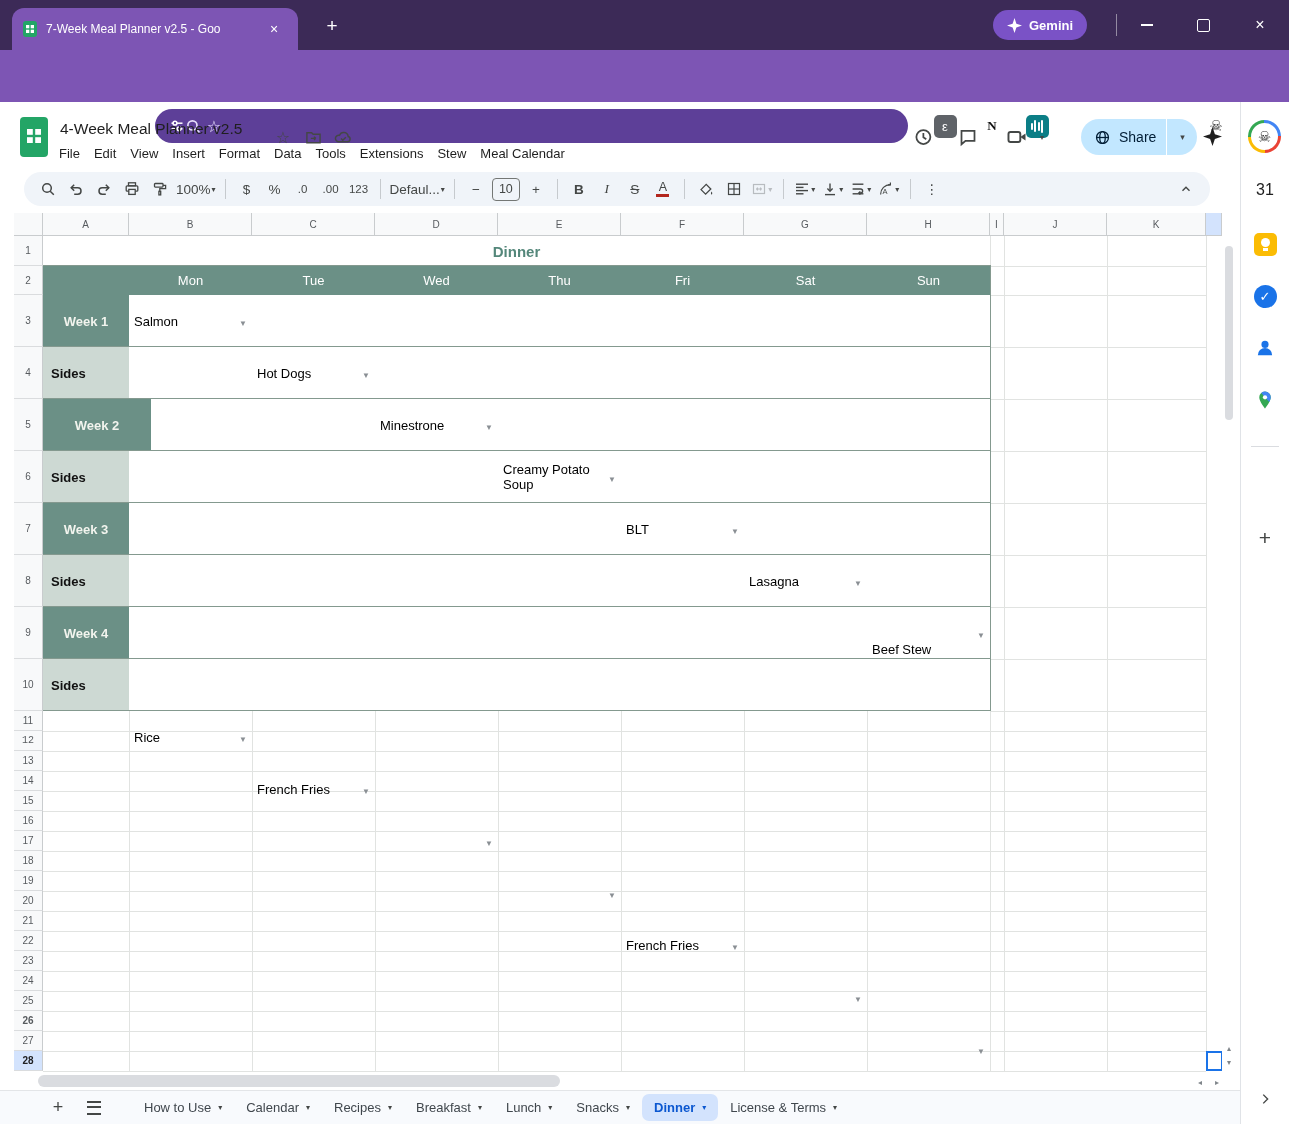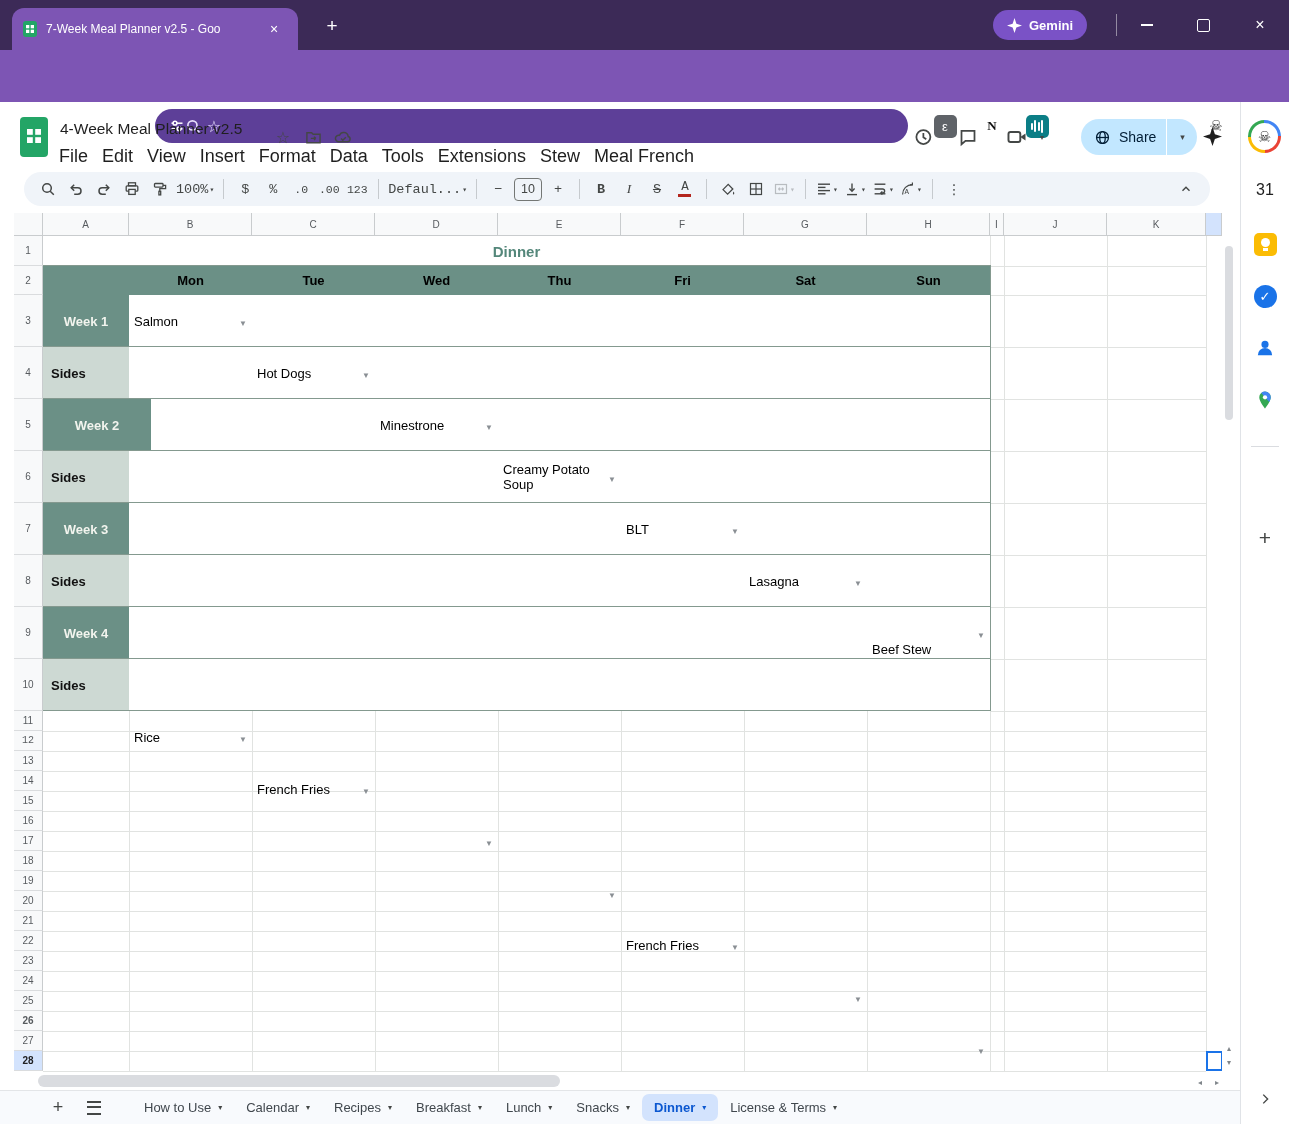--- a/index.html
+++ b/index.html
@@ -36,50 +36,50 @@
   #ext-teal .sq{background:#0b7e86;gap:1.5px;}
   #ext-teal i{display:block;width:2px;background:#fff;border-radius:1px;}
   #extsep{left:1112px;top:66px;width:1px;height:20px;background:rgba(255,255,255,.5);}
   #avatar-br{left:1203px;top:63px;width:26px;height:26px;border-radius:50%;background:#fff;display:flex;align-items:center;justify-content:center;font-size:15px;color:#333;}
   #menu-dots{left:1255px;top:63px;width:26px;height:26px;color:#fff;font-size:15px;display:flex;align-items:center;justify-content:center;}
   
   #logo{left:20px;top:117px;width:28px;height:40px;}
   #doc-title{left:60px;top:120px;font-size:15.5px;color:#1f1f1f;}
   .t-ic{top:128px;width:18px;height:18px;color:#444746;display:flex;align-items:center;justify-content:center;font-size:16px;}
   #menubar{left:52px;top:143px;display:flex;}
-  .menu{padding:3px 7px;font-size:18px;color:#1f1f1f;border-radius:4px;}
+  .menu{padding:3px 7px;font-size:13px;color:#1f1f1f;border-radius:4px;}
   .hic{top:126px;width:22px;height:22px;display:flex;align-items:center;justify-content:center;}
   #share{left:1081px;top:119px;height:36px;border-radius:18px;background:var(--shareBg);display:flex;align-items:center;color:#001d35;}
   #share .lbl{font-size:14px;font-weight:500;margin:0 10px 0 8px;}
   #share .div{width:1px;height:36px;background:#fff;}
   #share .car{padding:0 12px;font-size:9px;}
   #sparkle-h{left:1203px;top:127px;}
   
   #tbar{left:24px;top:172px;width:1186px;height:34px;border-radius:17px;background:#f0f4f9;
         display:flex;align-items:center;padding:0 12px;box-sizing:border-box;gap:4px;color:#444746;}
-  .ti{min-width:24px;height:26px;display:flex;align-items:center;justify-content:center;border-radius:4px;font-size:13.5px;color:#444746;font-family:Liberation Mono, monospace;}
+  .ti{min-width:24px;height:26px;display:flex;align-items:center;justify-content:center;border-radius:4px;font-size:13.5px;color:#444746;}
   .tsep{width:1px;height:20px;background:#c6cace;margin:0 5px;}
   .car{font-size:8px;color:#444746;margin-left:1px;}
   #fsize{width:26px;height:21px;border:1px solid #747775;border-radius:4px;display:flex;align-items:center;justify-content:center;font-size:12.5px;}
   .small{font-size:11.5px;}
   #tb-bold{font-weight:bold;} #tb-italic{font-style:italic;font-family:"Liberation Serif",serif;}
   #tb-strike{text-decoration:line-through;}
   #tb-color{flex-direction:column;line-height:11px;} #tb-color b{font-weight:normal;font-size:12.5px;}
   #tb-color i{display:block;width:13px;height:3px;background:#b3261e;margin-top:1px;}
   #tb-collapse{margin-left:auto;}
   
   .chdr{background:#f8f9fa;border-right:1px solid #c9ccce;border-bottom:1px solid #c9ccce;box-sizing:border-box;
         font-size:10px;color:#575b5f;display:flex;align-items:center;justify-content:center;}
   .rhdr{background:#f8f9fa;border-right:1px solid #c9ccce;border-bottom:1px solid #dadcde;box-sizing:border-box;
         font-size:10px;color:#575b5f;display:flex;align-items:center;justify-content:center;}
   .hl{background:var(--selHdr) !important;color:#202124;font-weight:bold;}
   .gl{background:var(--gridLine);} .tl{background:var(--tableLine);}
   .cell{box-sizing:border-box;display:flex;align-items:center;font-size:13px;color:#000;}
   .dtitle{justify-content:center;font-weight:bold;font-size:15px;color:var(--titleTeal);}
-  .dayhdr{justify-content:center;font-weight:bold;color:#000000;background:var(--teal);}
+  .dayhdr{justify-content:center;font-weight:normal;color:#ffffff;background:var(--teal);}
   .wk{justify-content:center;font-weight:bold;color:#f2f4ee;background:var(--teal);}
   .sides{font-weight:bold;color:#111;background:var(--sidesBg);padding-left:8px;}
   .meal{padding:2px 18px 2px 5px;position:relative;line-height:15px;}
   .meal .dd{position:absolute;right:5px;top:50%;margin-top:-5px;font-size:8px;color:#8a8f94;}
   .selbox{border:2px solid var(--selBlue);box-sizing:border-box;}
   
   #vscroll{left:1222px;top:213px;width:14px;height:859px;background:#fff;}
   #vthumb{left:1225px;top:246px;width:8px;height:174px;border-radius:4px;background:#dadce0;}
   .scar{color:#80868b;font-size:8px;width:12px;height:12px;display:flex;align-items:center;justify-content:center;}
   #hscrollarea{left:0;top:1072px;width:1240px;height:18px;background:#fff;}
@@ -220,21 +220,21 @@
   <div class="abs" id="menubar">
     <span class="menu">File</span>
     <span class="menu">Edit</span>
     <span class="menu">View</span>
     <span class="menu">Insert</span>
     <span class="menu">Format</span>
     <span class="menu">Data</span>
     <span class="menu">Tools</span>
     <span class="menu">Extensions</span>
     <span class="menu">Stew</span>
-    <span class="menu">Meal French</span>
+    <span class="menu">Meal Calendar</span>
   </div>
   <div class="abs hic" style="left:912px;">
     <svg width="20" height="20" viewBox="0 0 16 16" fill="none" stroke="#444746" stroke-width="1.4">
         <circle cx="8.3" cy="8" r="5.6"></circle>
         <path d="M8.3 4.8v3.4l2.3 1.6"></path>
       </svg>
   </div>
   <div class="abs hic" style="left:957px;">
     <svg width="20" height="20" viewBox="0 0 16 16" fill="none" stroke="#444746" stroke-width="1.4">
         <path d="M2.8 3h10.4v8H6L2.8 13.8z"></path>

